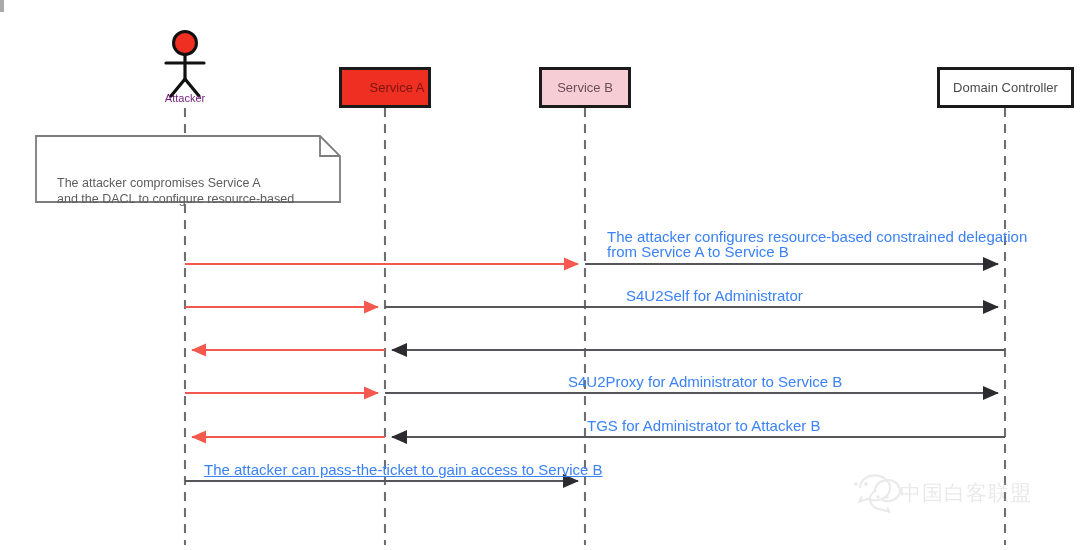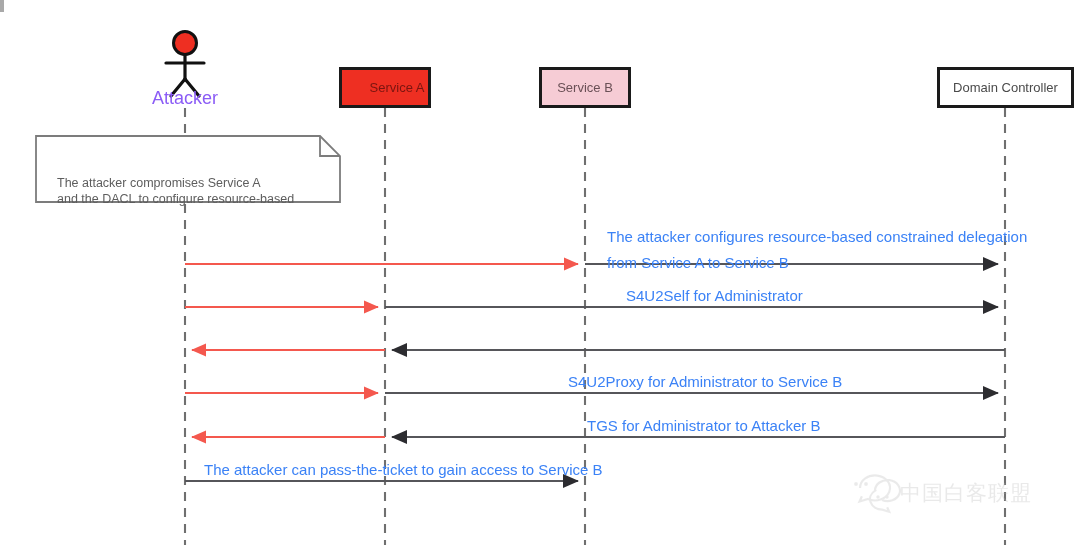--- a/index.html
+++ b/index.html
@@ -33,22 +33,22 @@
     font-size: 15px;
     color: #3b82f6;
   }
   .note-text {
     font-size: 12.5px;
     color: #5d5d5d;
     line-height: 16px;
     margin-top: 28px;
   }
   .actor-label {
-    font-size: 18px;
-    color: #8b5cf6;
+    font-size: 11px;
+    color: #701a75;
     text-align: center;
   }
   .box-label {
     font-size: 13px;
     text-align: center;
     width: 100%;
   }
   .part-box {
     position: absolute;
     box-sizing: border-box;
@@ -165,28 +165,28 @@
   <div class="part-box" style="left:937px; top:67px; width:137px; height:41px; background:#ffffff; border:3px solid #1a1a1a;">
     <span class="box-label" style="color:#4a4a4a;">Domain Controller</span>
   </div>
 
   <div class="lbl actor-label" style="left:135px; top:91px; width:100px;">Attacker</div>
 
   <div class="lbl note-text" style="left:57px; top:147px;">The attacker compromises Service A</div>
   <div class="lbl note-text" style="left:57px; top:163px;">and the DACL to configure resource-based</div>
 
   <div class="lbl msg-label" style="left:607px; top:230px;">The attacker configures resource-based constrained delegation</div>
-  <div class="lbl msg-label" style="left:607px; top:256px;">from Service A to Service B</div>
+  <div class="lbl msg-label" style="left:607px; top:245px;">from Service A to Service B</div>
 
   <div class="lbl msg-label" style="left:612px; top:289px;margin-left:14px;">S4U2Self for Administrator</div>
 
 
   <div class="lbl msg-label" style="left:568px; top:375px;">S4U2Proxy for Administrator to Service B</div>
 
   <div class="lbl msg-label" style="left:587px; top:419px;">TGS for Administrator to Attacker B</div>
 
-  <div class="lbl msg-label" style="left:204px; top:463px;">The attacker can pass-the-ticket to gain access to Service B</div>
+  <div class="lbl msg-label" style="left:204px; top:463px;text-decoration:underline;">The attacker can pass-the-ticket to gain access to Service B</div>
 
   <div class="wm" style="left:900px; top:479px;">
     <span class="wm-text">中国白客联盟</span>
   </div>
 
 </div>
 
 </body></html>

